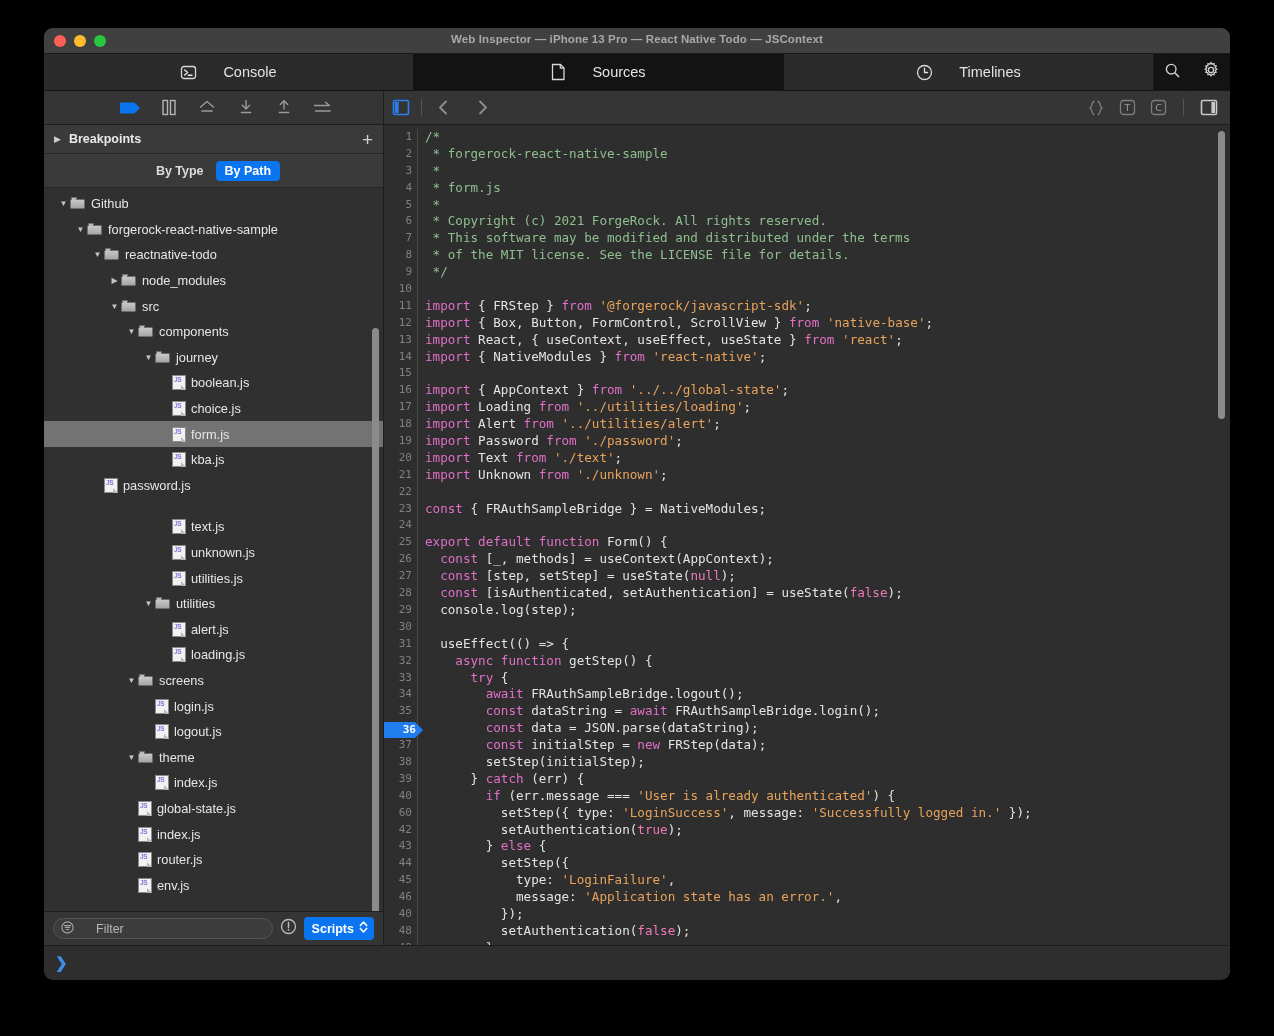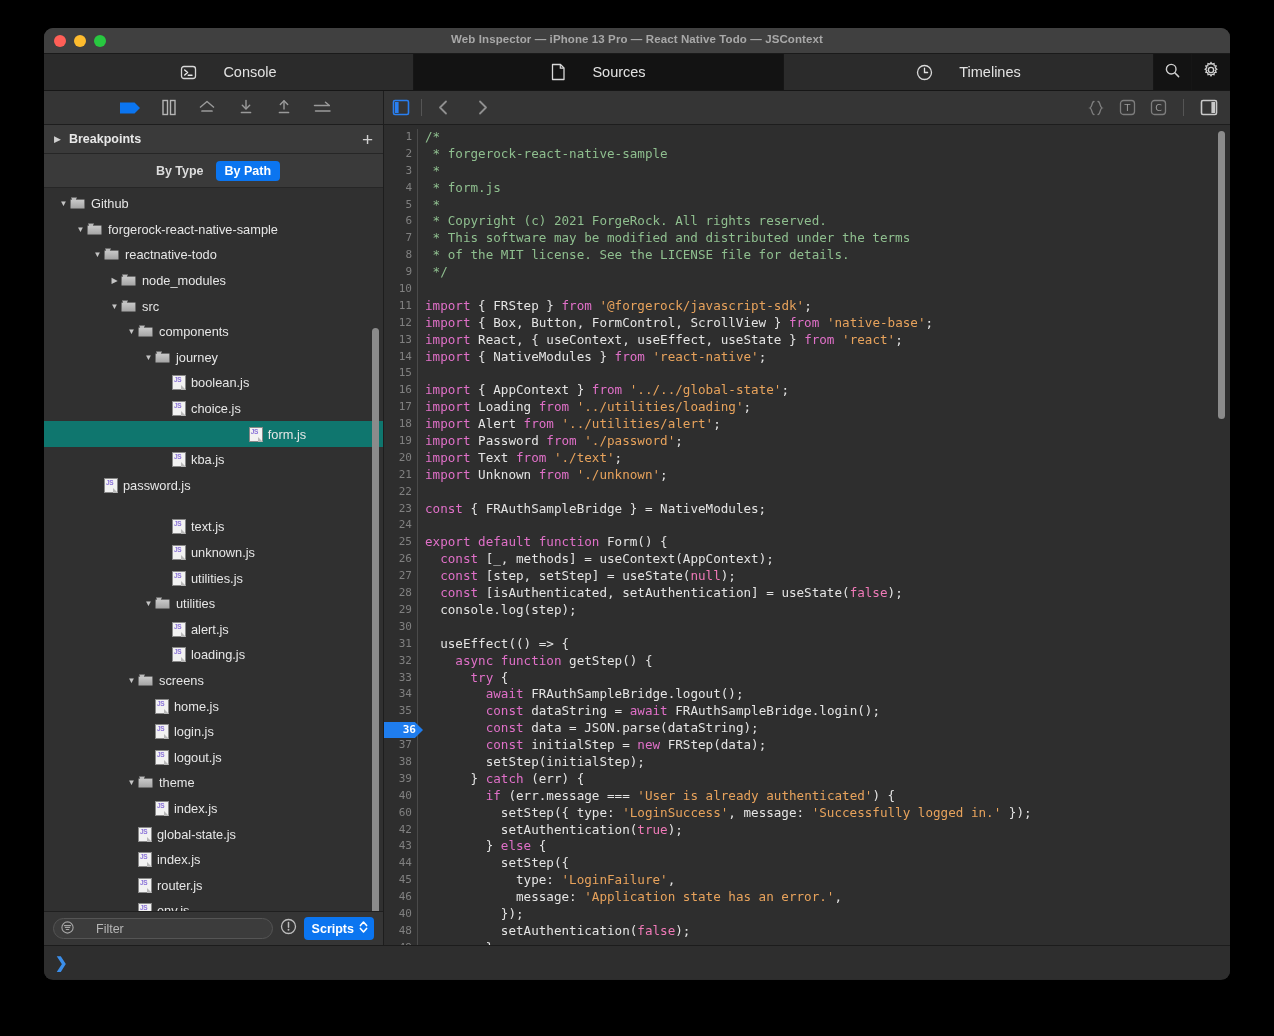--- a/index.html
+++ b/index.html
@@ -189,21 +189,21 @@
   }
   .node {
     height: 25.6px;
     display: flex;
     align-items: center;
     font-size: 12.8px;
     color: #e6e6e6;
     box-sizing: border-box;
     white-space: nowrap;
   }
-  .node.sel { background: #0f766e; justify-content: center; }
+  .node.sel { background: #737373; }
   .tw {
     width: 13px;
     font-size: 8px;
     color: #c4c4c4;
     flex: none;
     text-align: center;
   }
   .tw.none { color: transparent; }
   .folder-ic {
     width: 16px; height: 13px;
@@ -651,27 +651,20 @@
               <span class="tw none">•</span>
               <span class="js-ic">
                 <span>JS</span>
               </span>
               <span>loading.js</span>
             </div>
             <div class="node" style="padding-left: 81px;">
               <span class="tw">▼</span>
               <span class="folder-ic"></span>
               <span>screens</span>
-            </div>
-            <div class="node" style="padding-left: 98px;">
-              <span class="tw none">•</span>
-              <span class="js-ic">
-                <span>JS</span>
-              </span>
-              <span>home.js</span>
             </div>
             <div class="node" style="padding-left: 98px;">
               <span class="tw none">•</span>
               <span class="js-ic">
                 <span>JS</span>
               </span>
               <span>login.js</span>
             </div>
             <div class="node" style="padding-left: 98px;">
               <span class="tw none">•</span>

